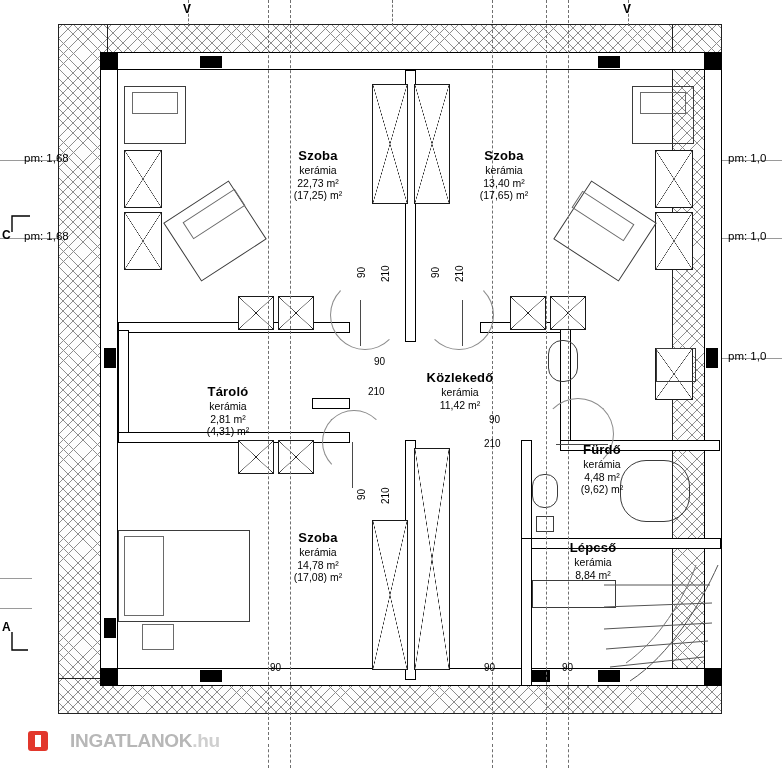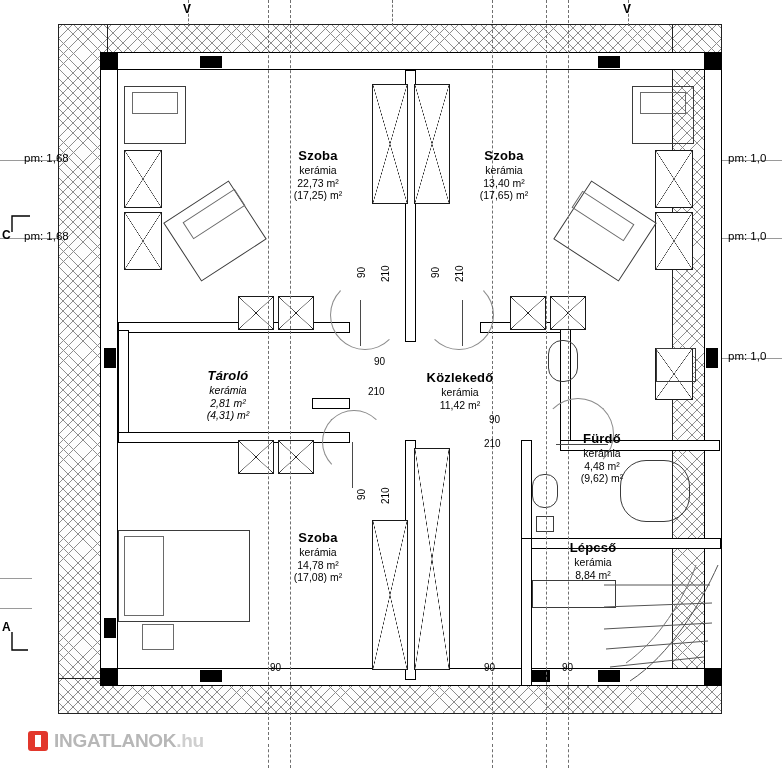--- a/index.html
+++ b/index.html
@@ -56,21 +56,21 @@
   
   .arc{position:absolute;border:1px solid #8a8a8a;border-radius:50%;box-sizing:border-box;}
 
   
   .win{position:absolute;box-sizing:border-box;border:1px solid #1a1a1a;background:#fff;}
   .win:before,.win:after{content:"";position:absolute;left:0;top:0;width:100%;height:100%;}
   .win:before{background:linear-gradient(to top right,transparent calc(50% - 0.5px),#1a1a1a 50%,transparent calc(50% + 0.5px));}
   .win:after{background:linear-gradient(to bottom right,transparent calc(50% - 0.5px),#1a1a1a 50%,transparent calc(50% + 0.5px));}
 
   
-  #wm{position:absolute;left:28px;top:730px;display:flex;align-items:center;gap:6px;}
+  #wm{position:absolute;left:28px;top:730px;display:flex;align-items:center;gap:22px;}
   #wm .logo{width:20px;height:20px;background:#e2372c;border-radius:3px;position:relative;}
   #wm .logo:after{content:"";position:absolute;left:7px;top:4px;width:6px;height:12px;background:#fff;}
   #wm .txt{font-size:19px;font-weight:bold;color:#b7b7b7;letter-spacing:-0.3px;}
   #wm .txt .hu{color:#cfcfcf;}
 </style>
 </head>
 <body>
 
 <div id="stage">
 
@@ -216,34 +216,34 @@
     <div class="a2">(17,25) m²</div>
   </div>
 
   <div class="room" style="left:444px;top:148px;width:120px;">
     <div class="nm">Szoba</div>
     <div class="mat">kerámia</div>
     <div class="a1">13,40 m²</div>
     <div class="a2">(17,65) m²</div>
   </div>
 
-  <div class="room" style="left:168px;top:368px;width:120px;font-style:italic;">
+  <div class="room" style="left:168px;top:384px;width:120px;">
     <div class="nm">Tároló</div>
     <div class="mat">kerámia</div>
     <div class="a1">2,81 m²</div>
     <div class="a2">(4,31) m²</div>
   </div>
 
   <div class="room" style="left:398px;top:370px;width:124px;">
     <div class="nm">Közlekedő</div>
     <div class="mat">kerámia</div>
     <div class="a1">11,42 m²</div>
   </div>
 
-  <div class="room" style="left:552px;top:431px;width:100px;">
+  <div class="room" style="left:552px;top:442px;width:100px;">
     <div class="nm">Fürdő</div>
     <div class="mat">kerámia</div>
     <div class="a1">4,48 m²</div>
     <div class="a2">(9,62) m²</div>
   </div>
 
   <div class="room" style="left:543px;top:540px;width:100px;">
     <div class="nm">Lépcső</div>
     <div class="mat">kerámia</div>
     <div class="a1">8,84 m²</div>

